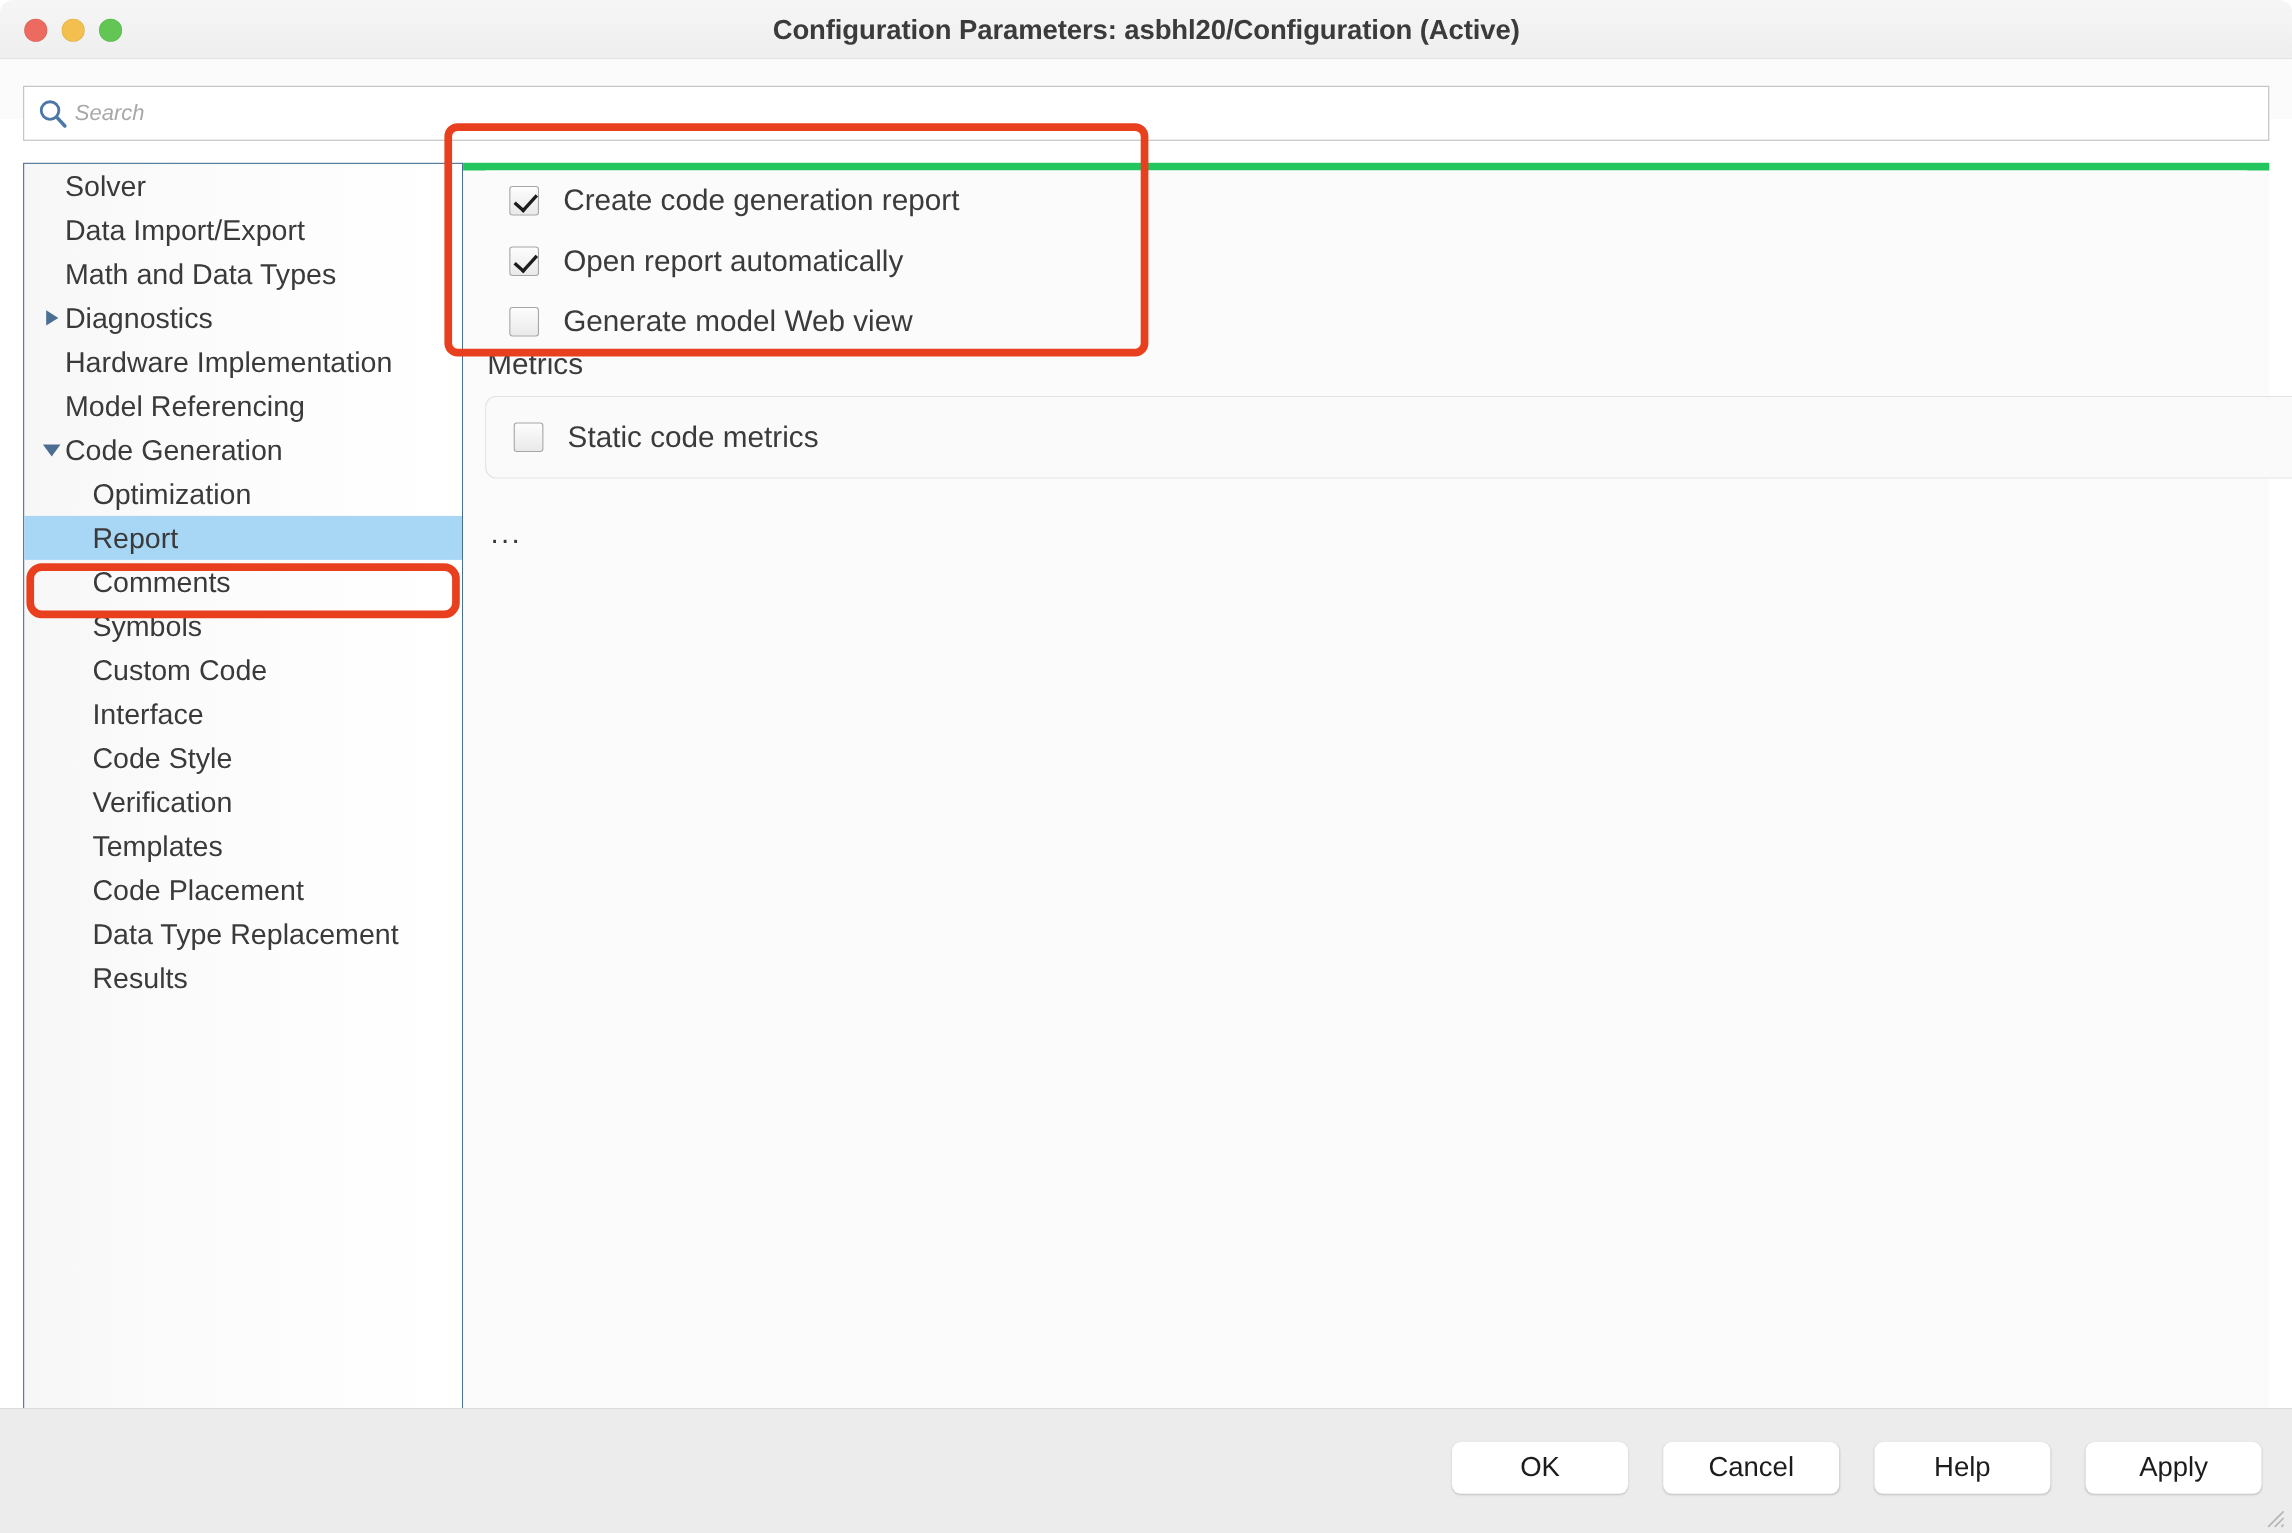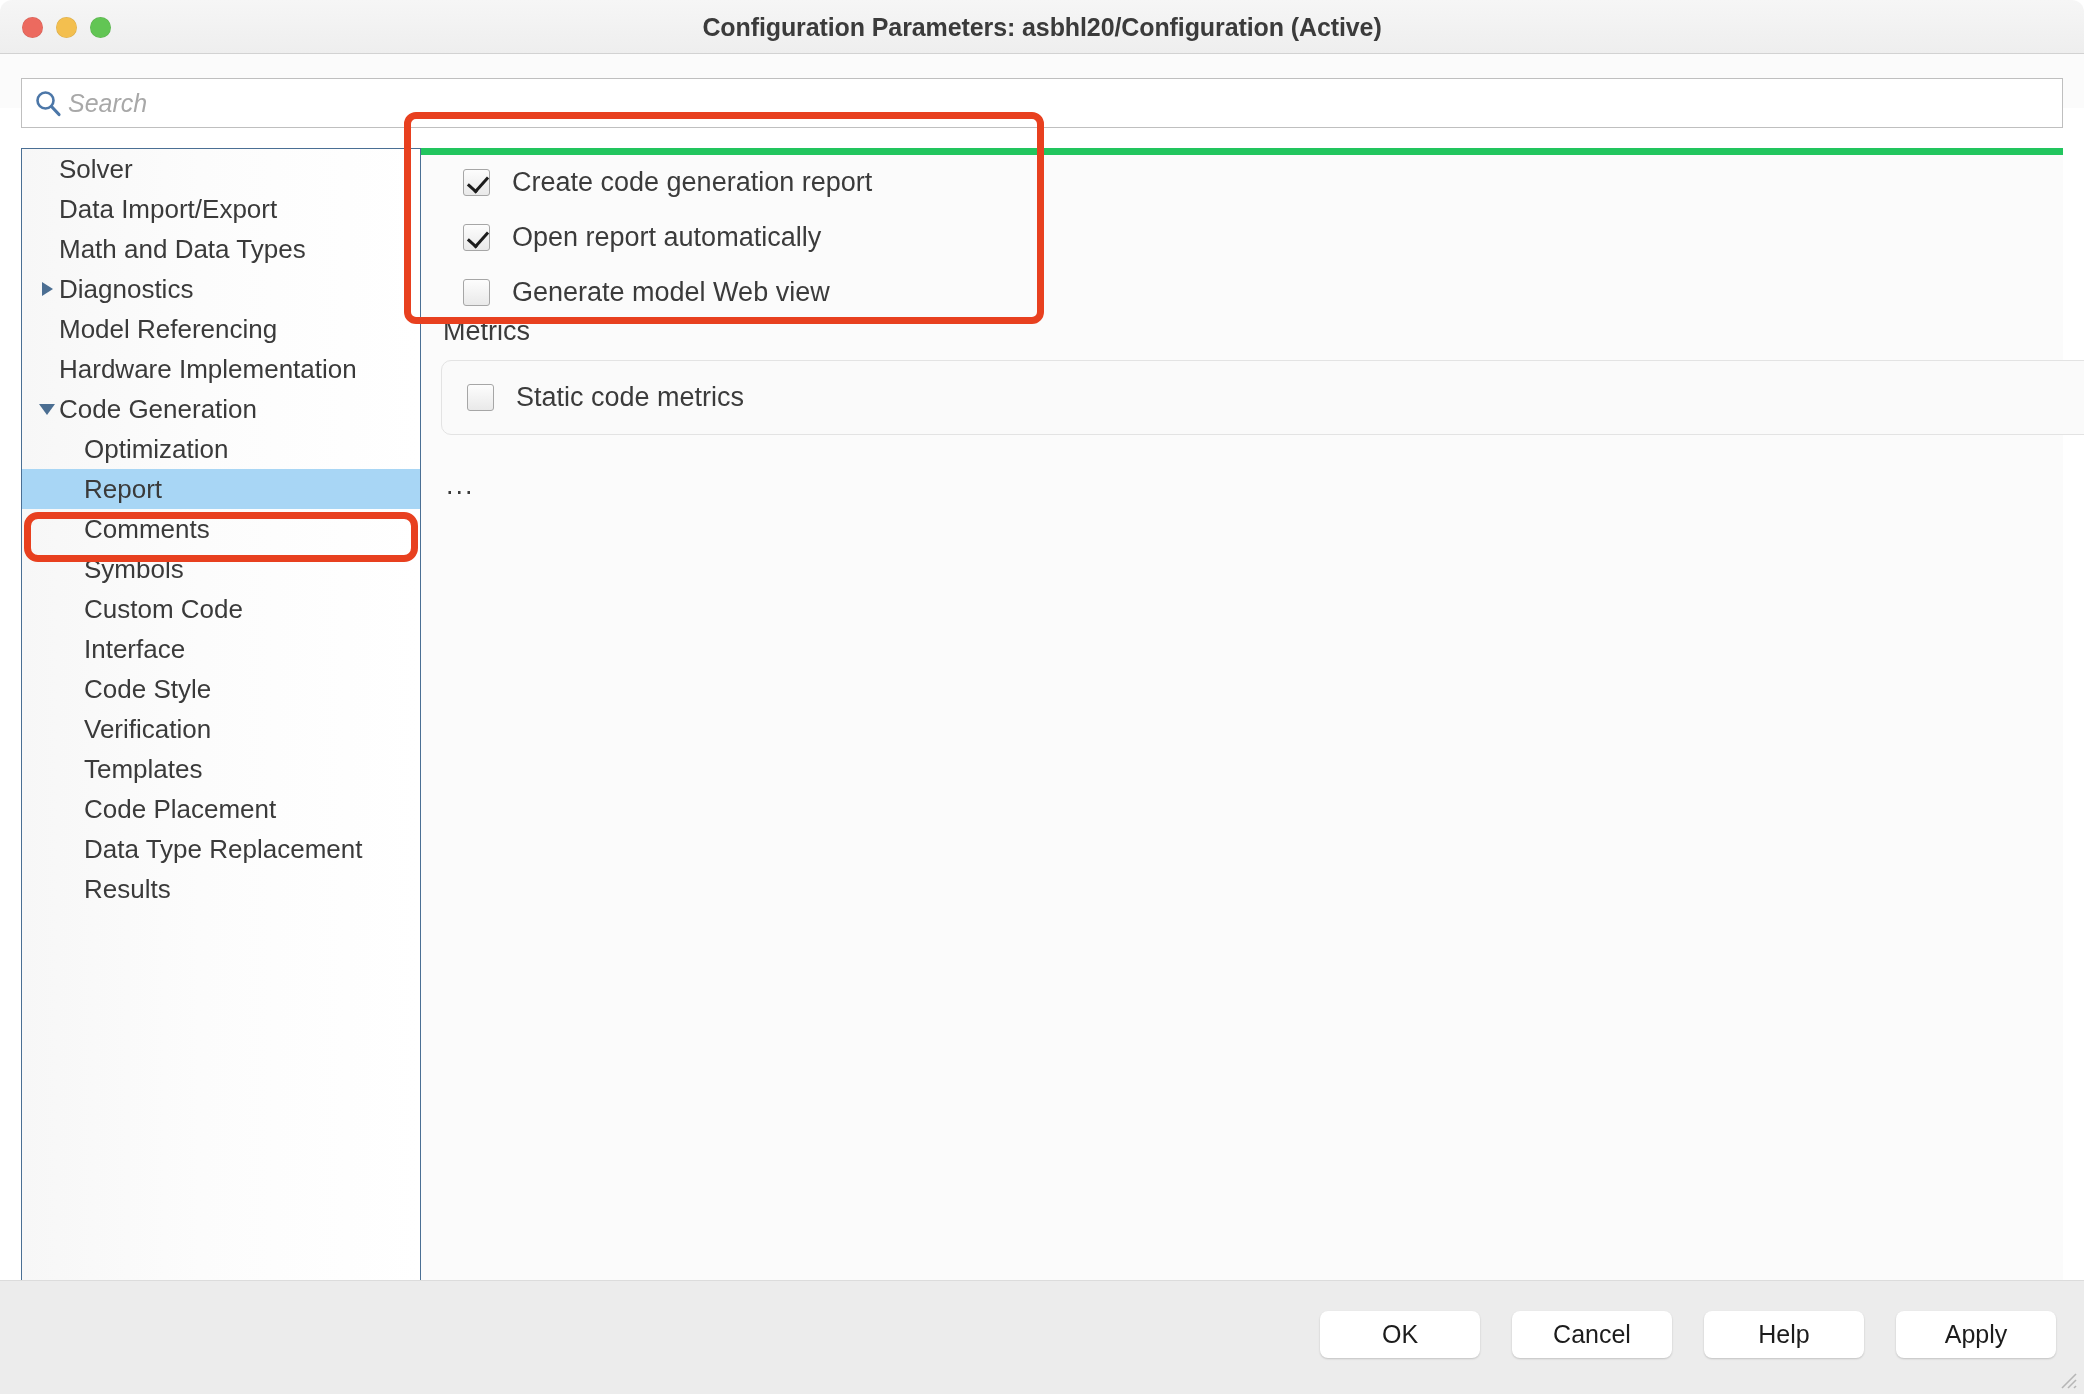--- a/index.html
+++ b/index.html
@@ -82,21 +82,21 @@
     display: flex;
     align-items: center;
     justify-content: center;
     padding-left: 6px;
   }
   #search-input {
     flex: 1;
     border: none;
     outline: none;
     font-family: "Liberation Sans", sans-serif;
-    font-size: 25px;
+    font-size: 20px;
     font-style: italic;
     color: #3b3b3b;
     background: transparent;
     height: 46px;
   }
   #search-input::placeholder {
     color: #a8a8a8;
     font-style: italic;
     opacity: 1;
   }
@@ -317,25 +317,25 @@
         <span class="tree-label">Math and Data Types</span>
       </div>
       <div class="tree-item lvl0">
         <span class="twisty">
           <span class="tw-right"></span>
         </span>
         <span class="tree-label">Diagnostics</span>
       </div>
       <div class="tree-item lvl0">
         <span class="twisty"></span>
+        <span class="tree-label">Hardware Implementation</span>
+      </div>
+      <div class="tree-item lvl0">
+        <span class="twisty"></span>
         <span class="tree-label">Model Referencing</span>
-      </div>
-      <div class="tree-item lvl0">
-        <span class="twisty"></span>
-        <span class="tree-label">Hardware Implementation</span>
       </div>
       <div class="tree-item lvl0">
         <span class="twisty">
           <span class="tw-down"></span>
         </span>
         <span class="tree-label">Code Generation</span>
       </div>
       <div class="tree-item lvl1">
         <span class="twisty"></span>
         <span class="tree-label">Optimization</span>

